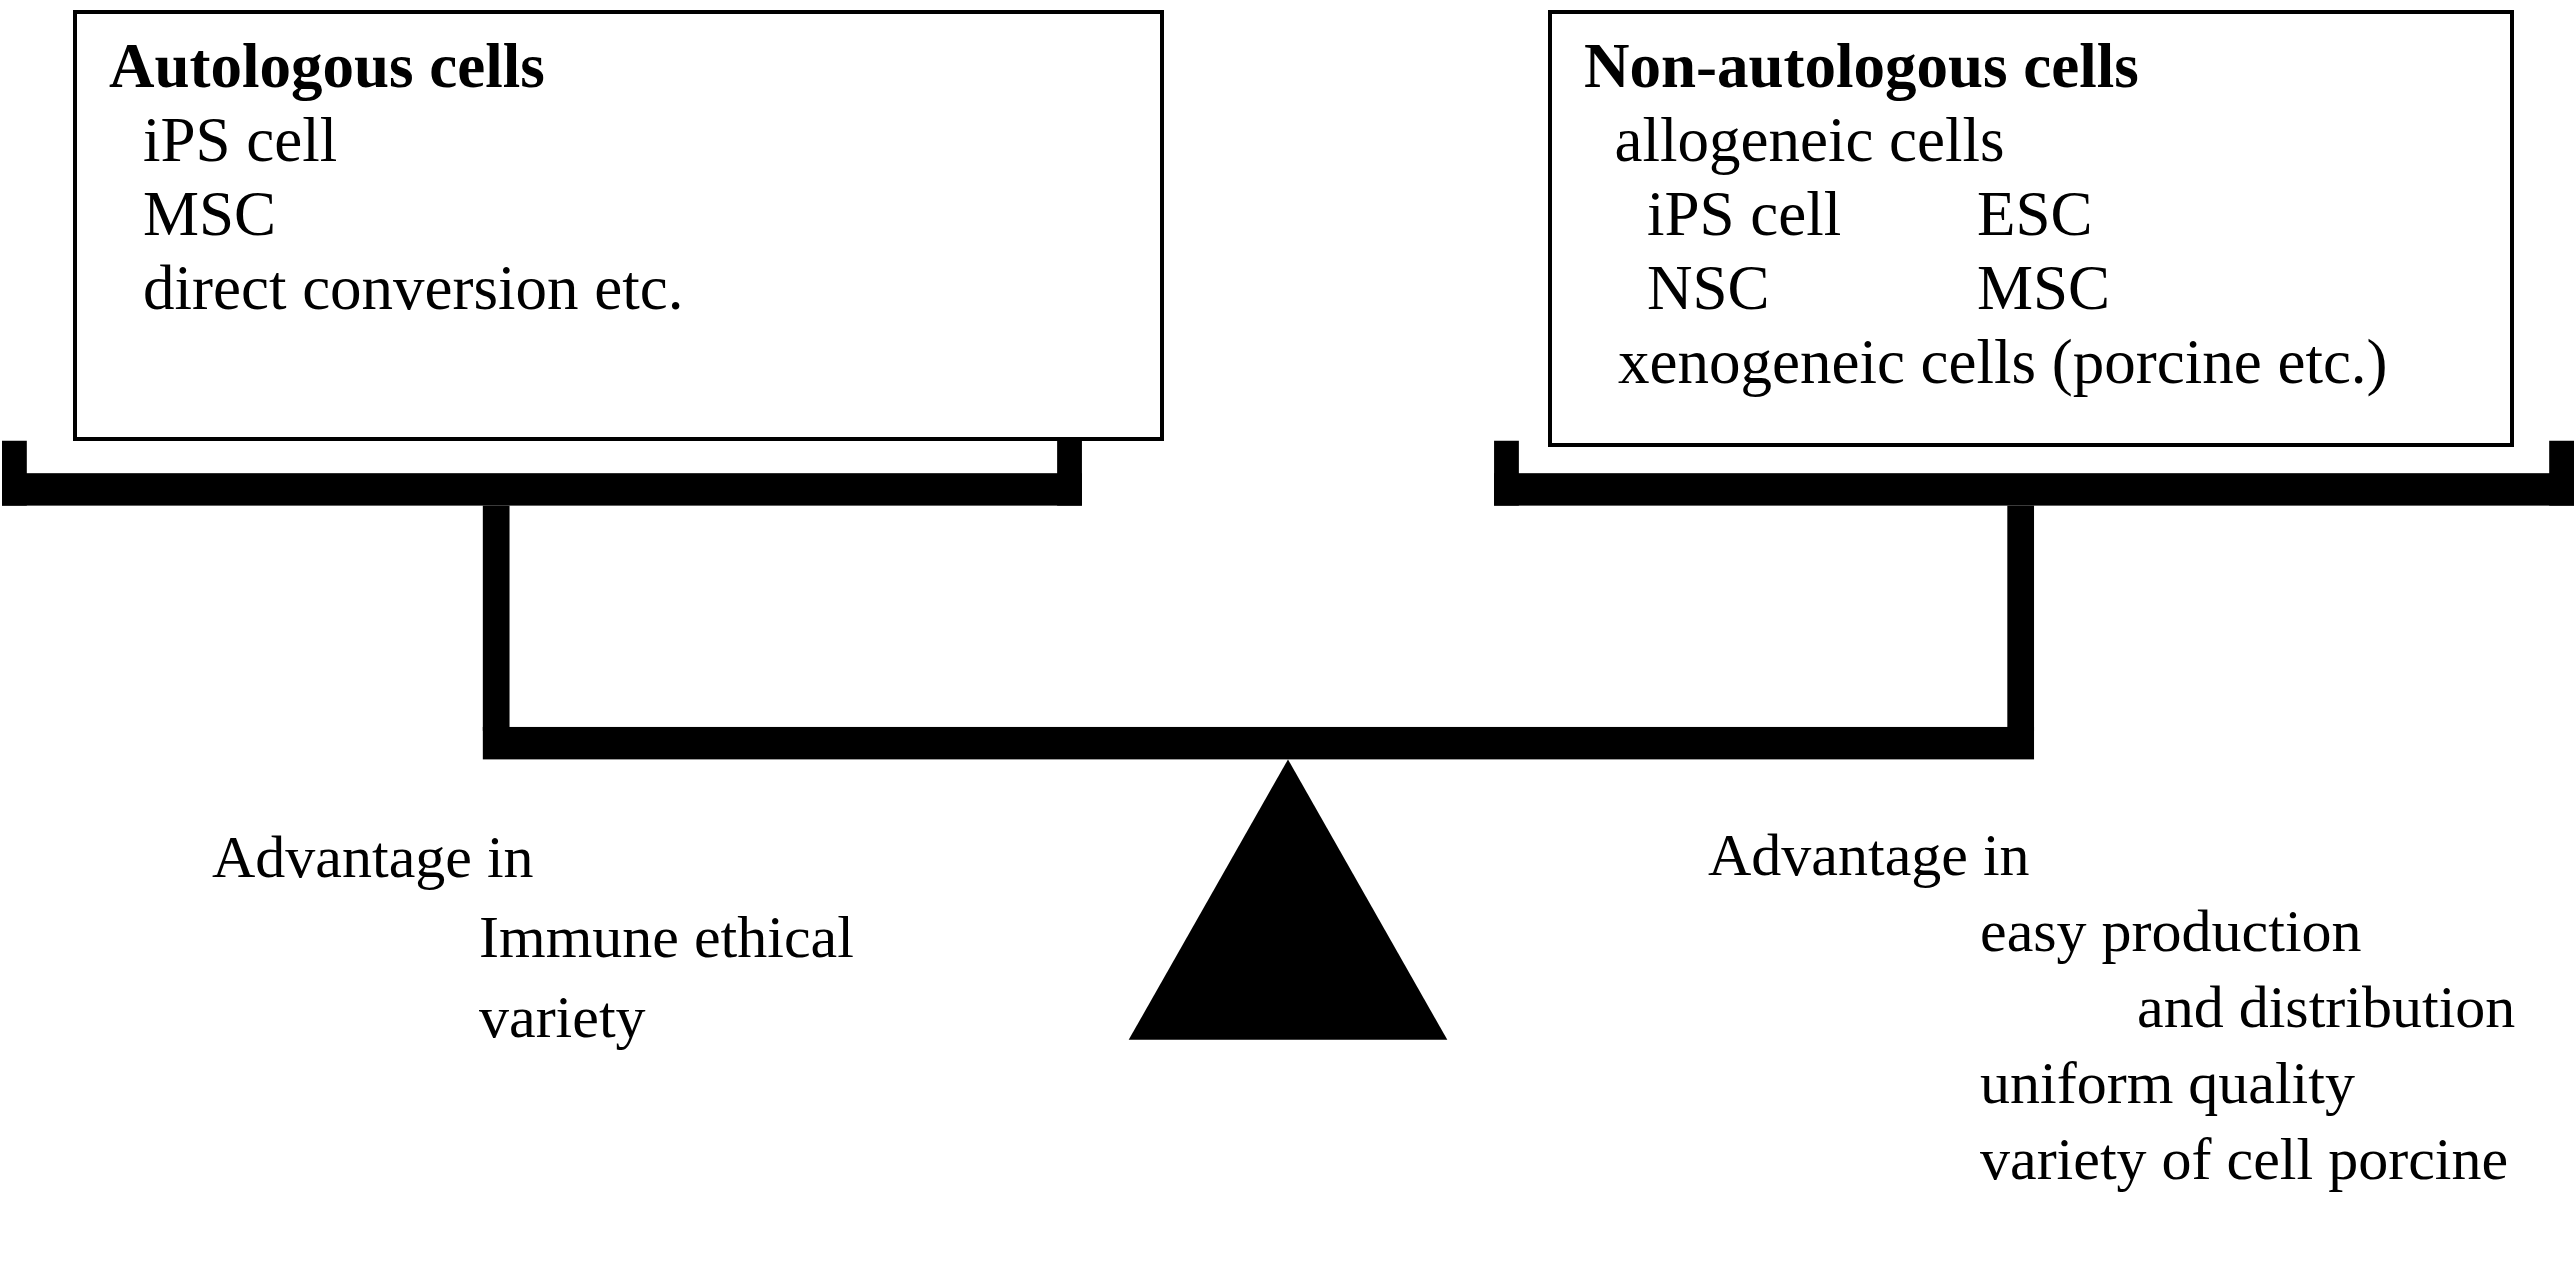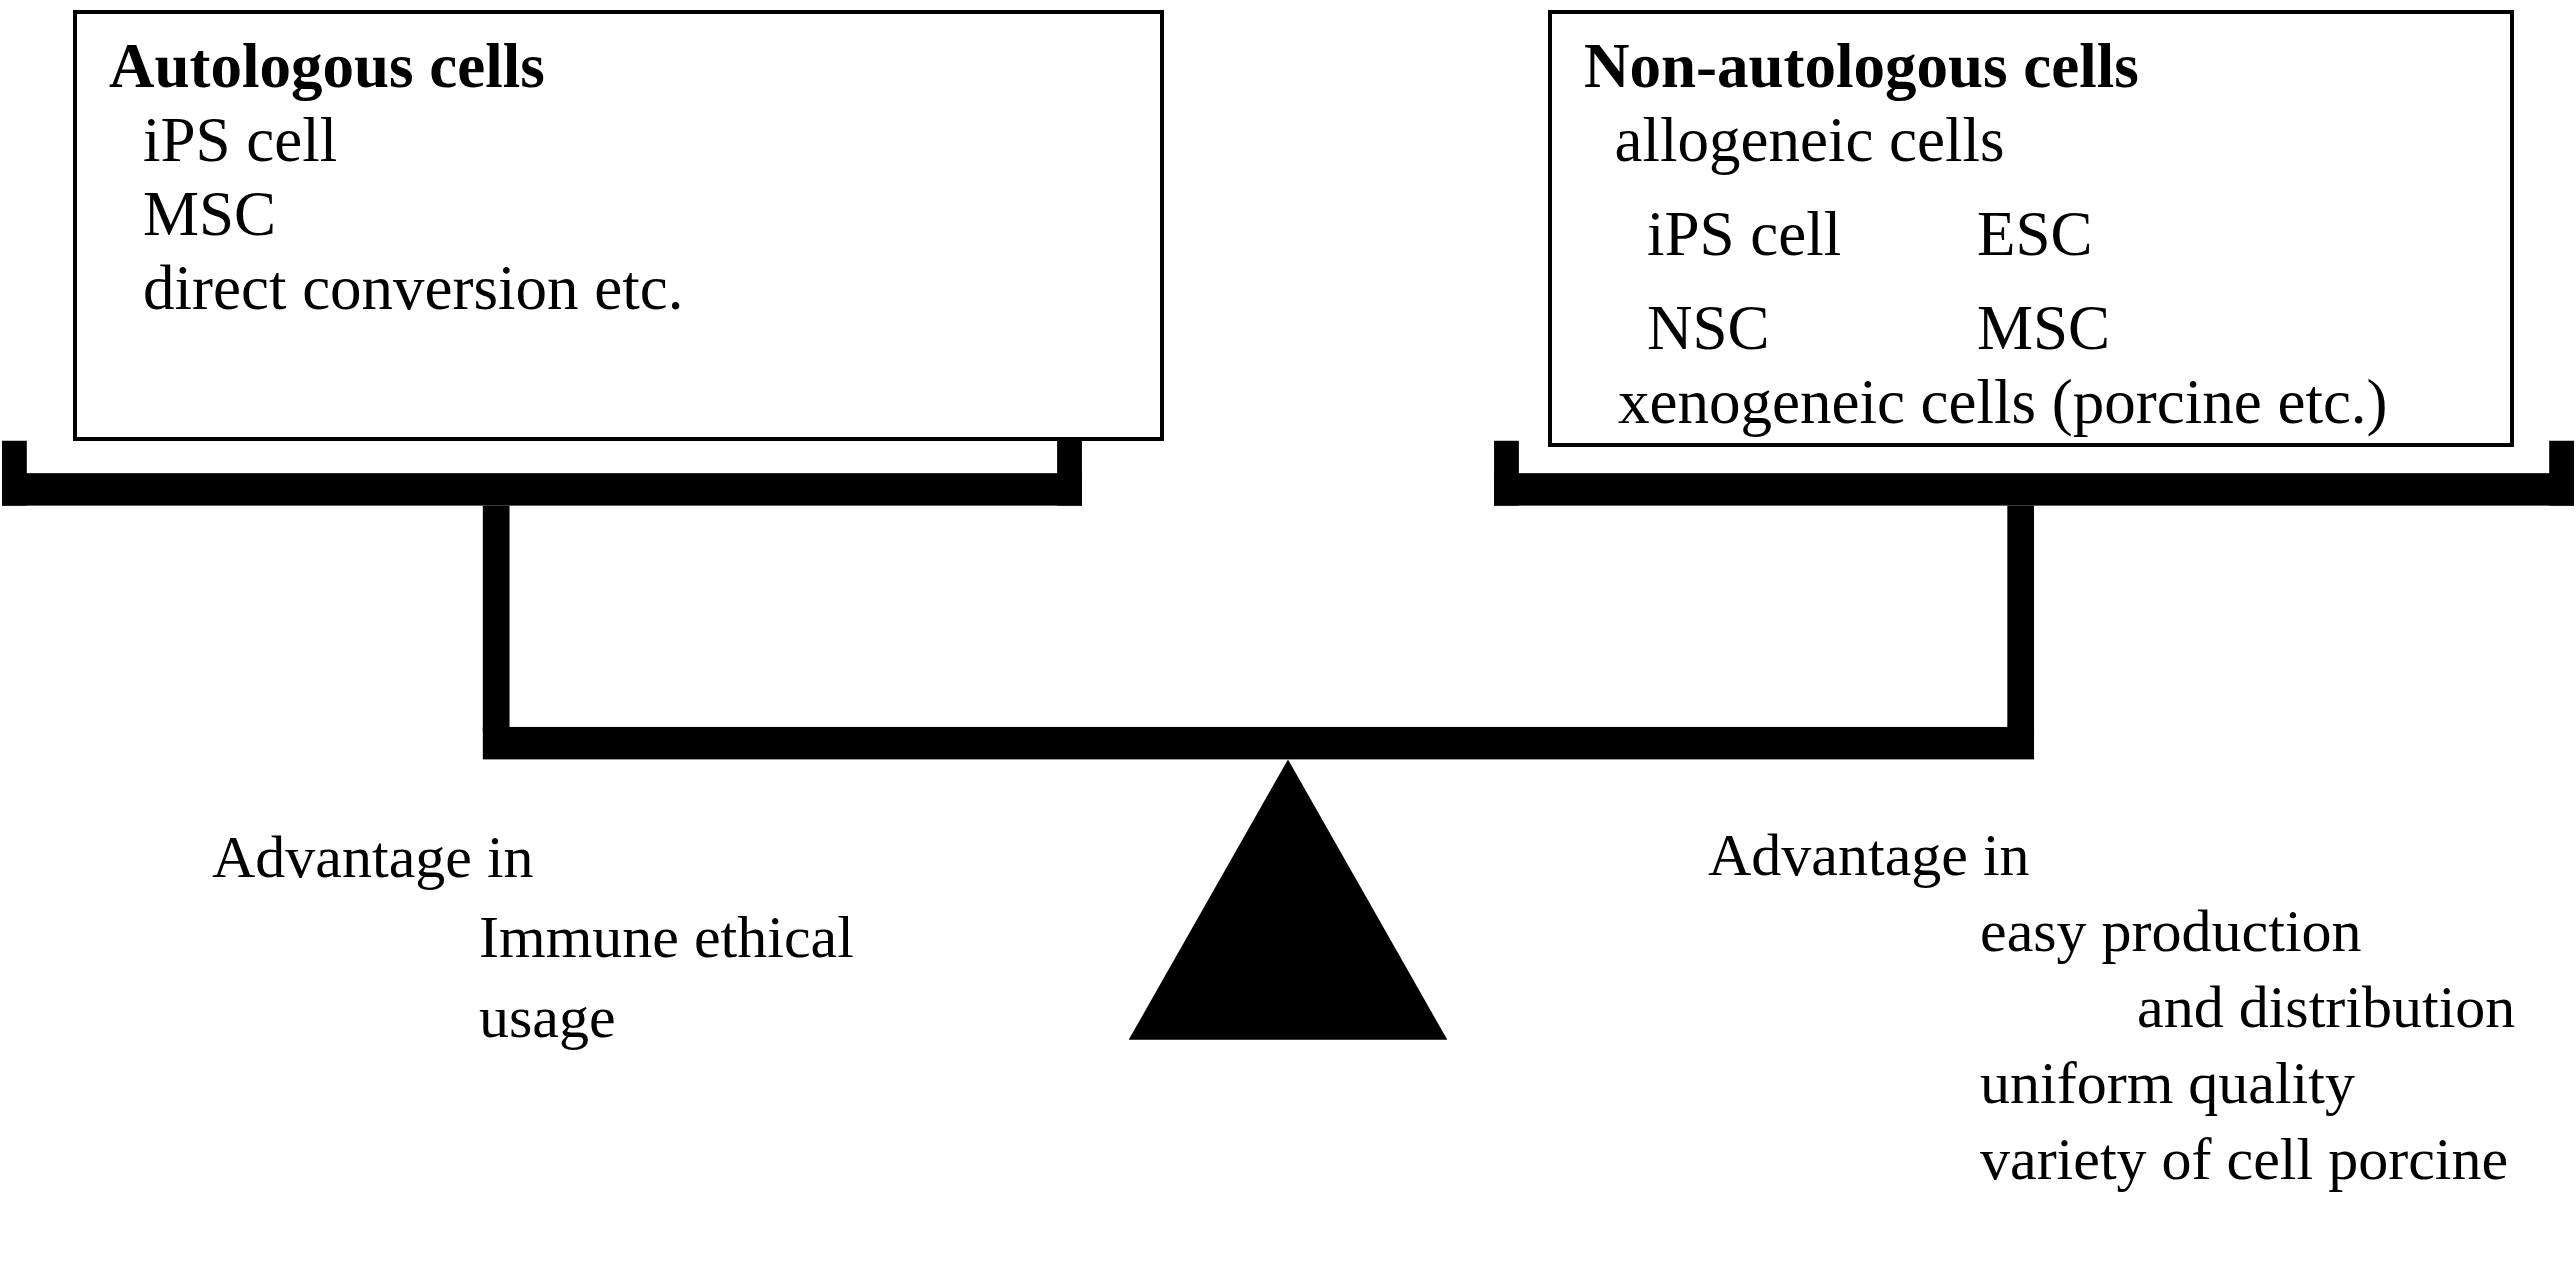--- a/index.html
+++ b/index.html
@@ -20,21 +20,21 @@
     border: 4.8px solid #000000;
     background: #ffffff;
   }
   #left-box  { left: 73px;   top: 9.5px; width: 1091px; height: 431px; padding: 15.3px 7.6px 0 32px; }
   #right-box { left: 1548px; top: 9.5px; width: 966px; height: 437px; padding: 15.3px 7.6px 0 32px; }
 
   .bline { font-size: 63px; line-height: 74px; white-space: nowrap; }
   .btitle { font-weight: bold; }
   #left-box .item { padding-left: 34px; }
   .rb-sub    { padding-left: 30.5px; }
-  .rb-row    { padding-left: 63px; margin-top: 20px; }
+  .rb-row    { padding-left: 63px; }
   .rb-col1   { display: inline-block; width: 330px; }
   .rb-footer { padding-left: 34px; }
 
   
   #balance-graphic { position: absolute; left: 0; top: 0; width: 2576px; height: 1286px; }
   #balance-graphic .ink { fill: #000000; stroke: none; }
 
   
   .adv { position: absolute; font-size: 60px; }
   #left-adv  { left: 212px;  top: 817px; line-height: 80px; }
@@ -82,21 +82,21 @@
     <rect class="ink" x="2104" y="530" width="28" height="236"></rect>
 
     <rect class="ink" x="506" y="762" width="1626" height="34"></rect>
 
     <polygon class="ink" points="1350,796 1183,1090 1517,1090"></polygon>
   </svg>
 
   <div class="adv" id="left-adv">
     <div>Advantage in</div>
     <div class="item">Immune ethical</div>
-    <div class="item">usage</div>
+    <div class="item">variety</div>
   </div>
 
   <div class="adv" id="right-adv">
     <div>Advantage in</div>
     <div class="ind1">easy production</div>
     <div class="ind2">and distribution</div>
     <div class="ind1">uniform quality</div>
     <div class="ind1">variety of cell porcine</div>
   </div>
 

